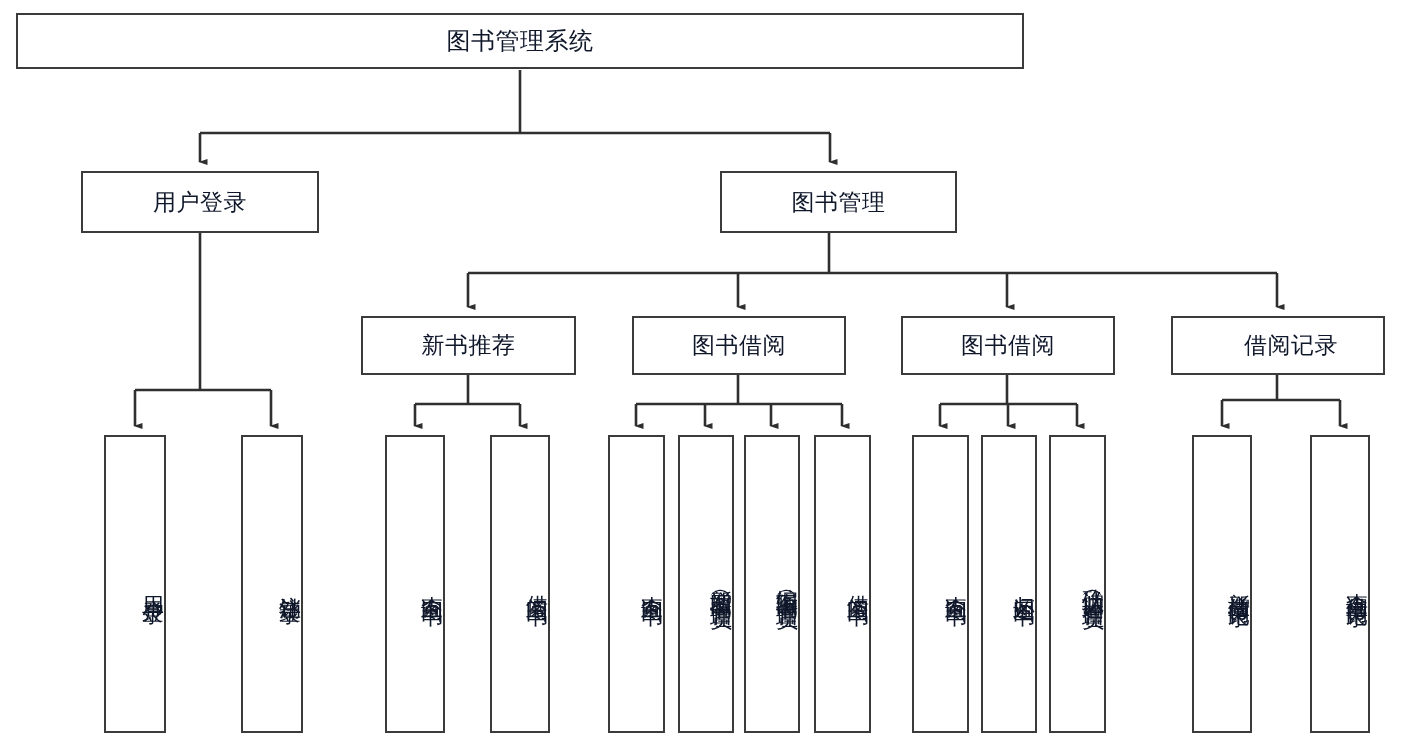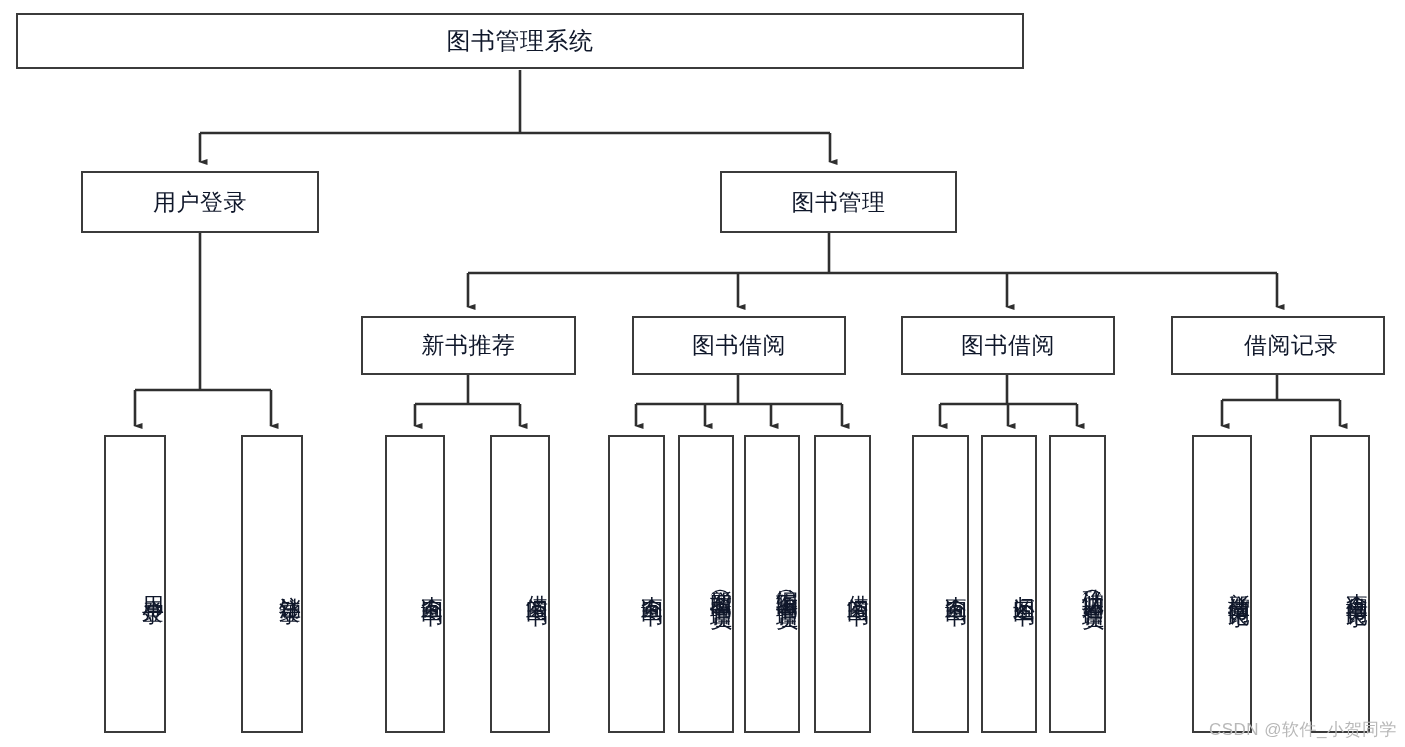--- a/index.html
+++ b/index.html
@@ -173,15 +173,14 @@
     <span class="vtext">确认归还（管理员）</span>
   </div>
 
   <div class="node vert" style="left:1192px; top:435px; width:60px; height:298px;">
     <span class="vtext">新增借阅记录</span>
   </div>
   <div class="node vert" style="left:1310px; top:435px; width:60px; height:298px;">
     <span class="vtext">查询借阅记录</span>
   </div>
 
-  <div class="watermark">CSDN @软件_小贺同学</div>
 
 </div>
 
 </body></html>

